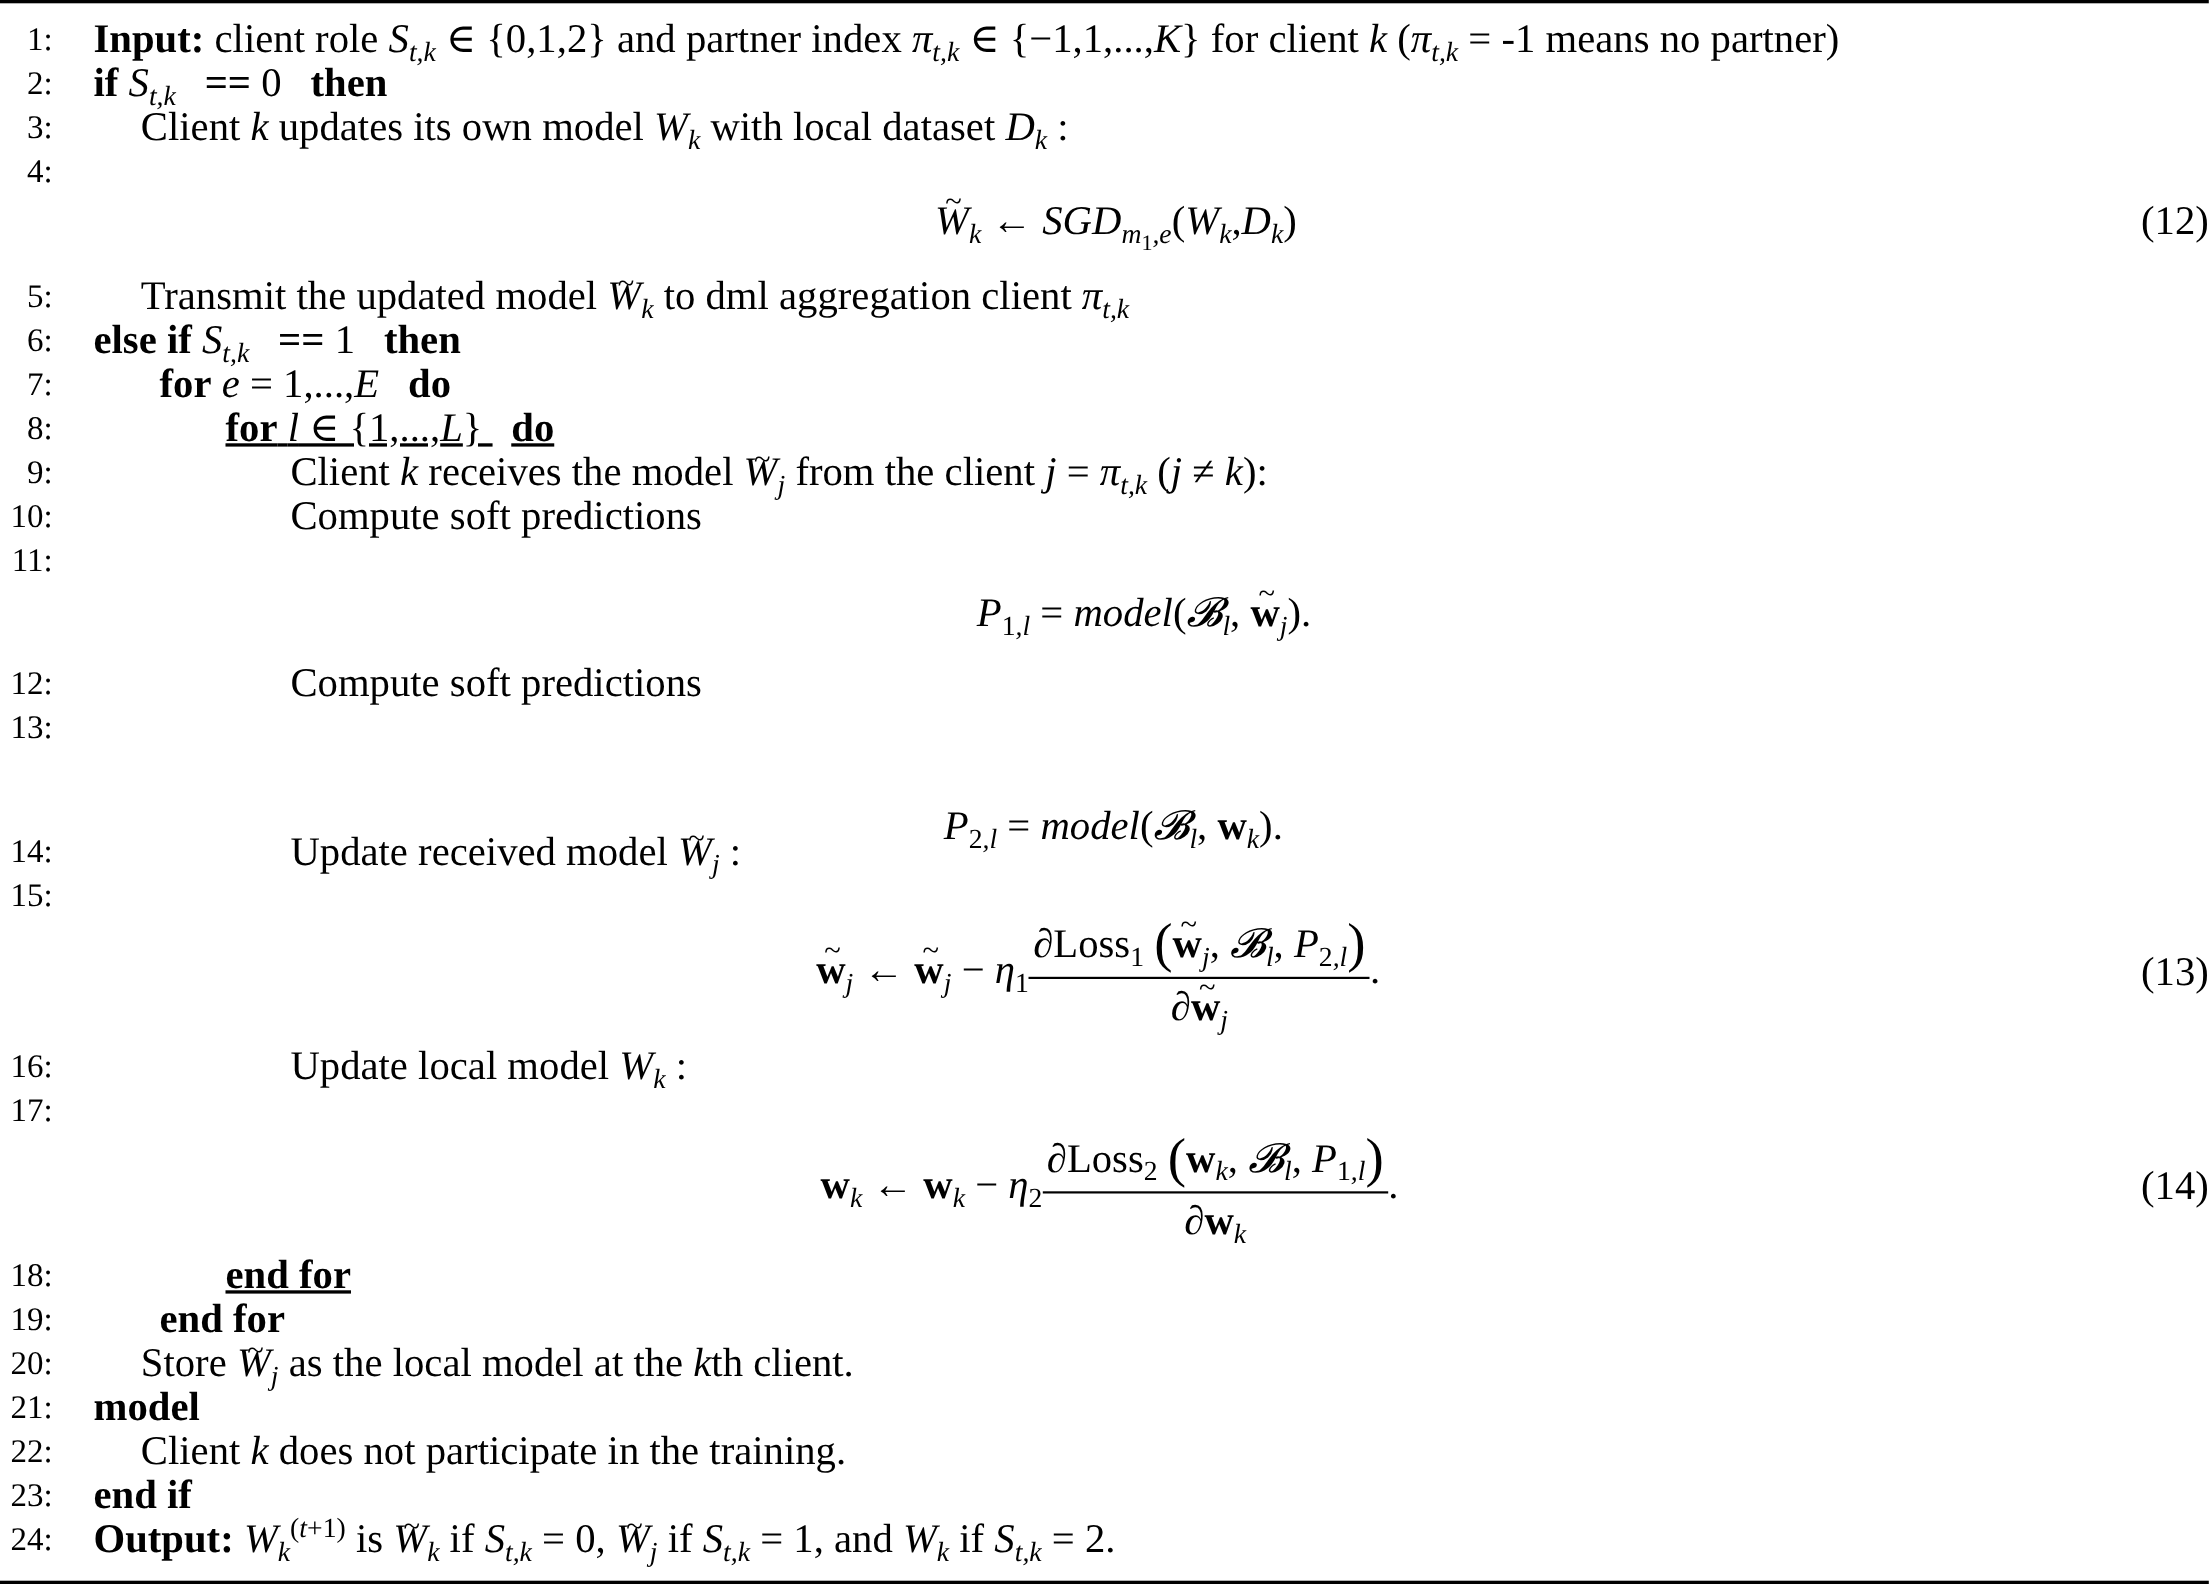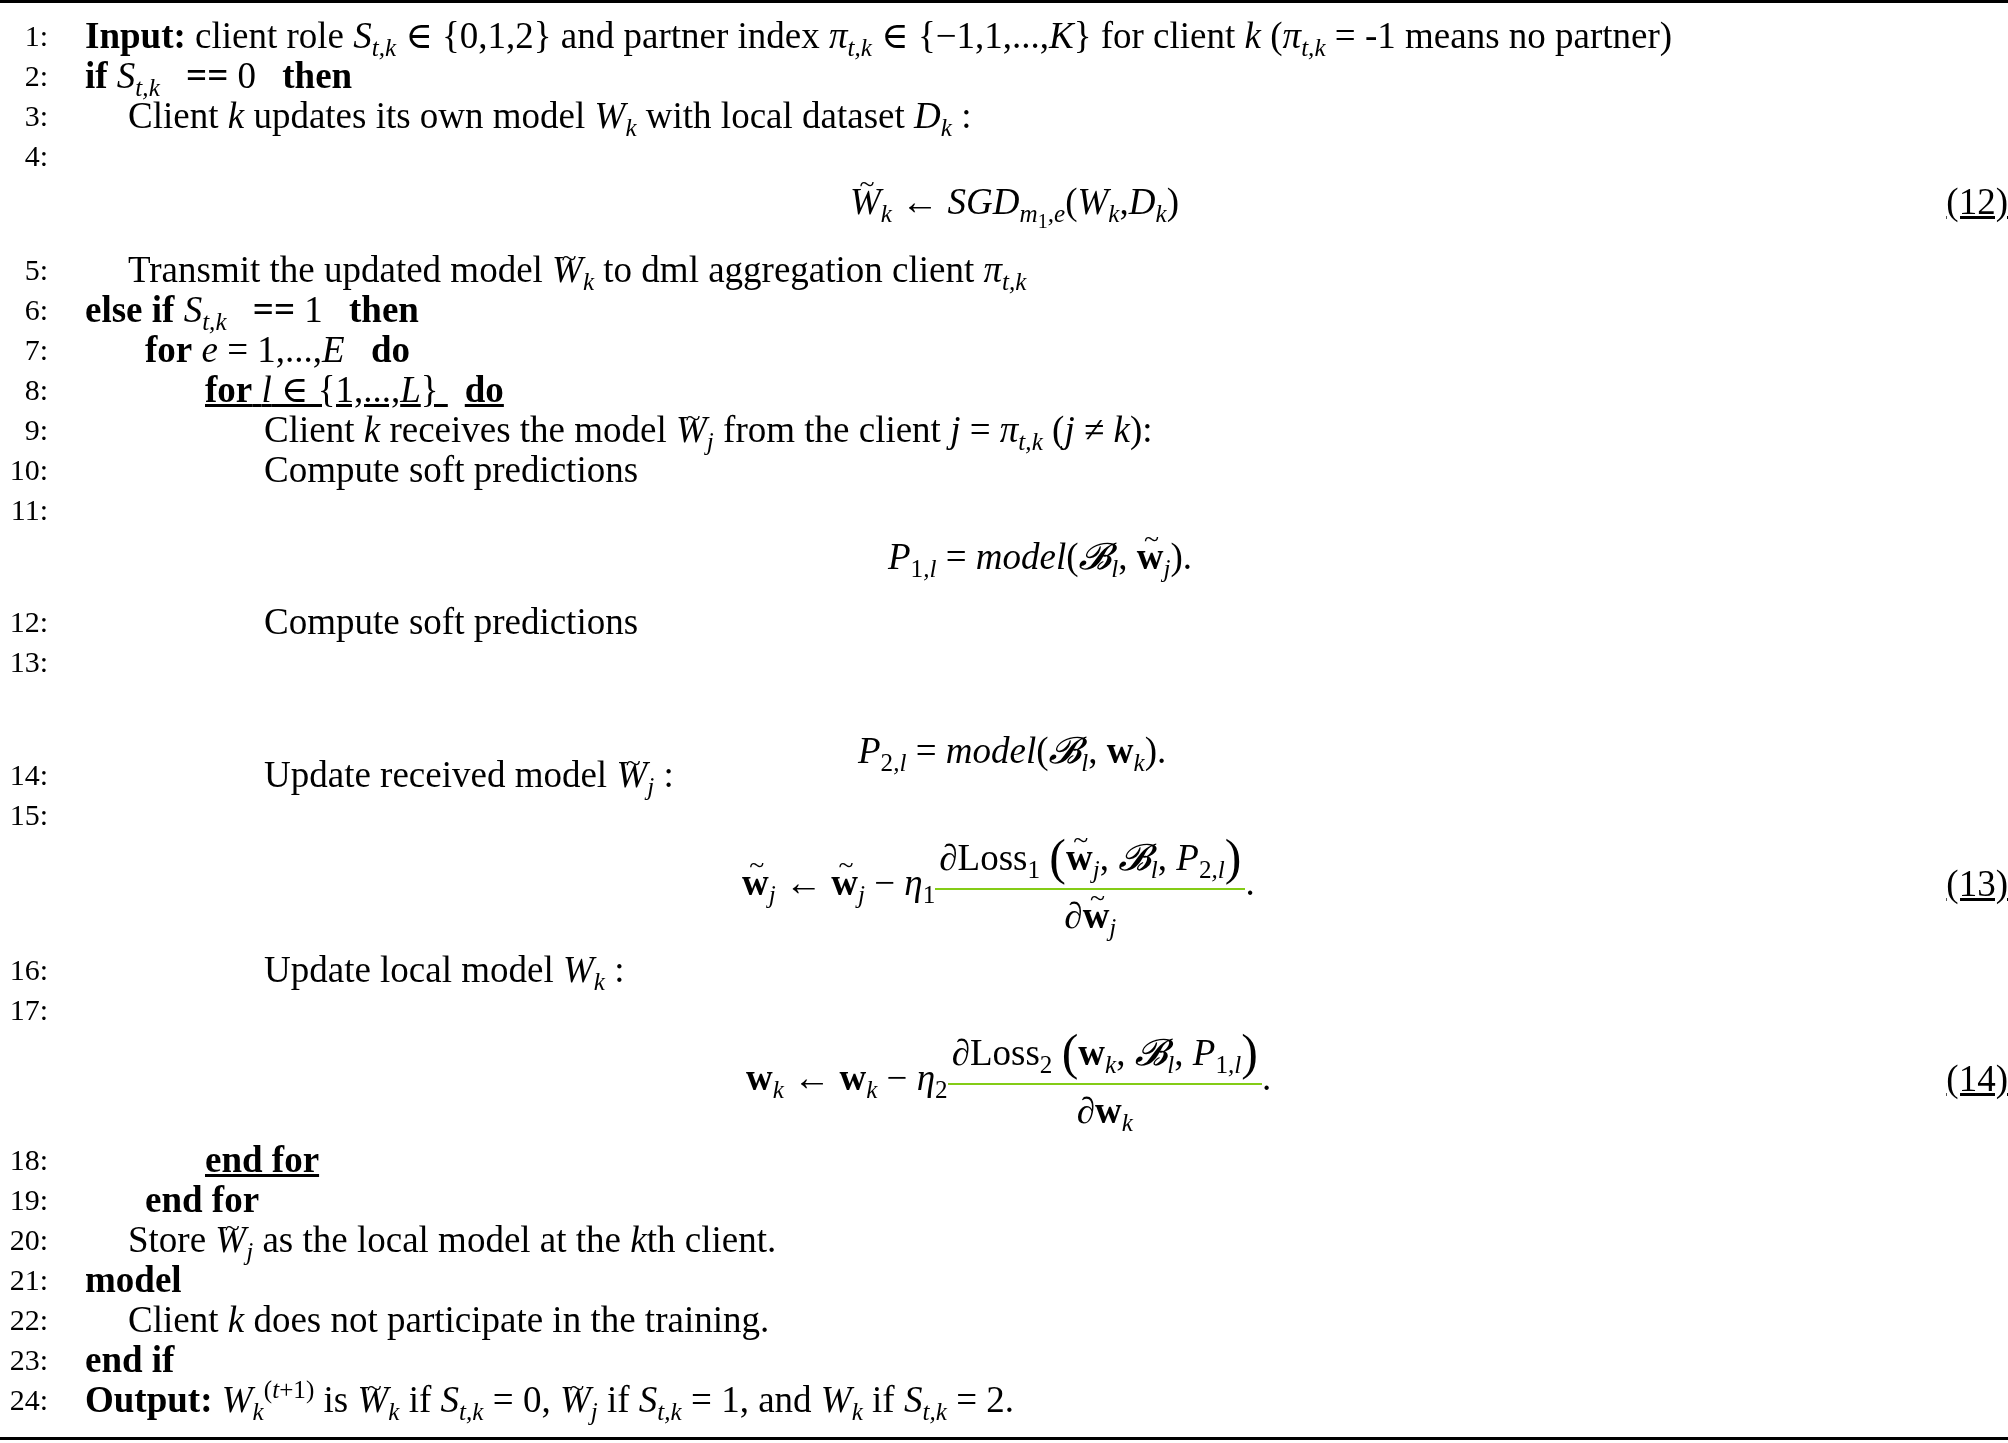--- a/index.html
+++ b/index.html
@@ -21,23 +21,23 @@
   b, .kw { font-weight: bold; margin-left: 17px; }
   i, .it { font-style: italic; }
   sub, sup { font-size: 0.68em; line-height: 0; }
   sub { vertical-align: -0.32em; text-align: center; }
   sup { vertical-align: 0.55em; }
   .bf { font-weight: bold; font-style: normal; }
   .tilde { position: relative; display: inline-block; }
   .tilde::before { content: "~"; position: absolute; left: 50%; top: -0.42em; transform: translateX(-40%); font-size: 0.75em; font-style: normal; font-weight: normal; }
   .cal { font-family: "DejaVu Serif", serif; font-style: italic; }
   .eq { position: absolute; white-space: nowrap; font-size: 37px; }
-  .eqnum { position: absolute; right: 0; font-size: 37px; white-space: nowrap; text-decoration: underline; }
+  .eqnum { position: absolute; right: 0; font-size: 37px; white-space: nowrap; }
   .frac { display: inline-block; vertical-align: middle; text-align: center; }
-  .frac .num { display: block; padding: 0 4px 2px 4px; border-bottom: 2px solid #84cc16; }
+  .frac .num { display: block; padding: 0 4px 2px 4px; border-bottom: 2px solid #000000; }
   .frac .den { display: block; padding-top: 4px; }
   .bigparen { font-size: 1.35em; vertical-align: -0.08em; }
 </style>
 </head>
 <body>
 
 <div class="rule-top"></div>
 
 <div class="algo">
 

